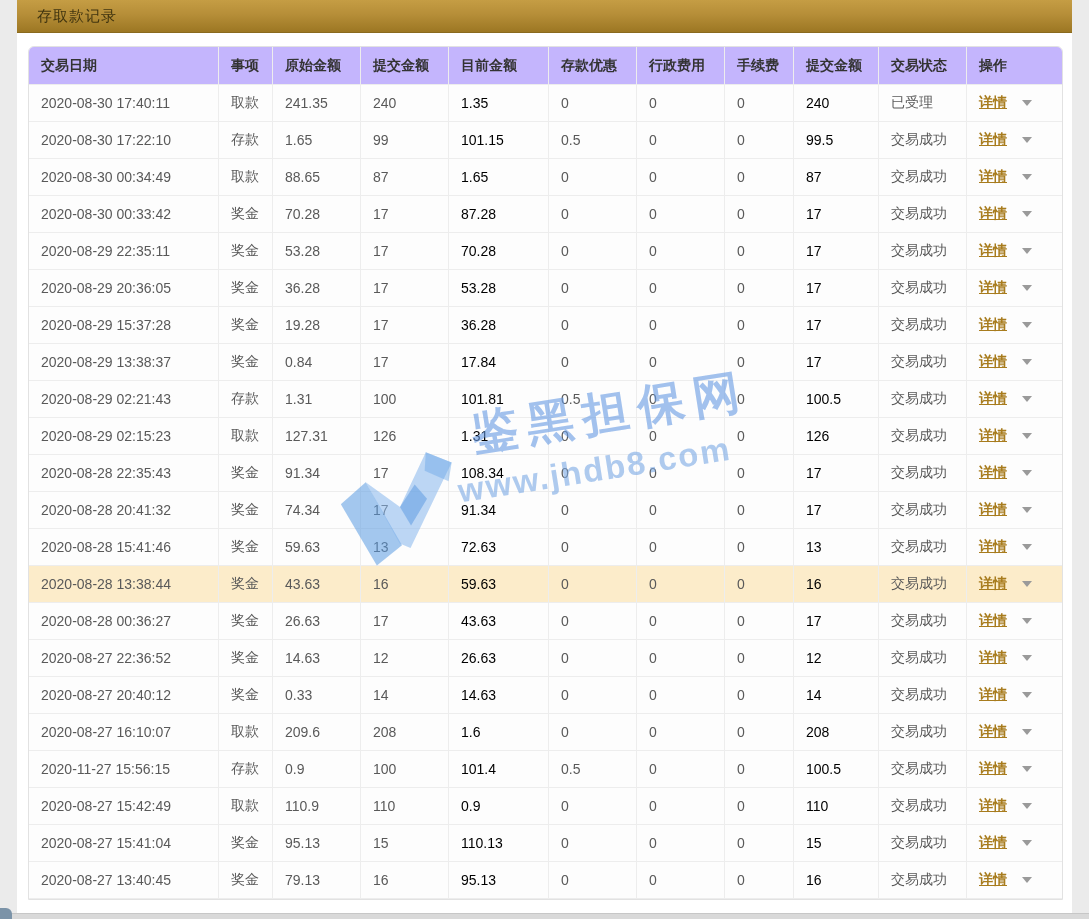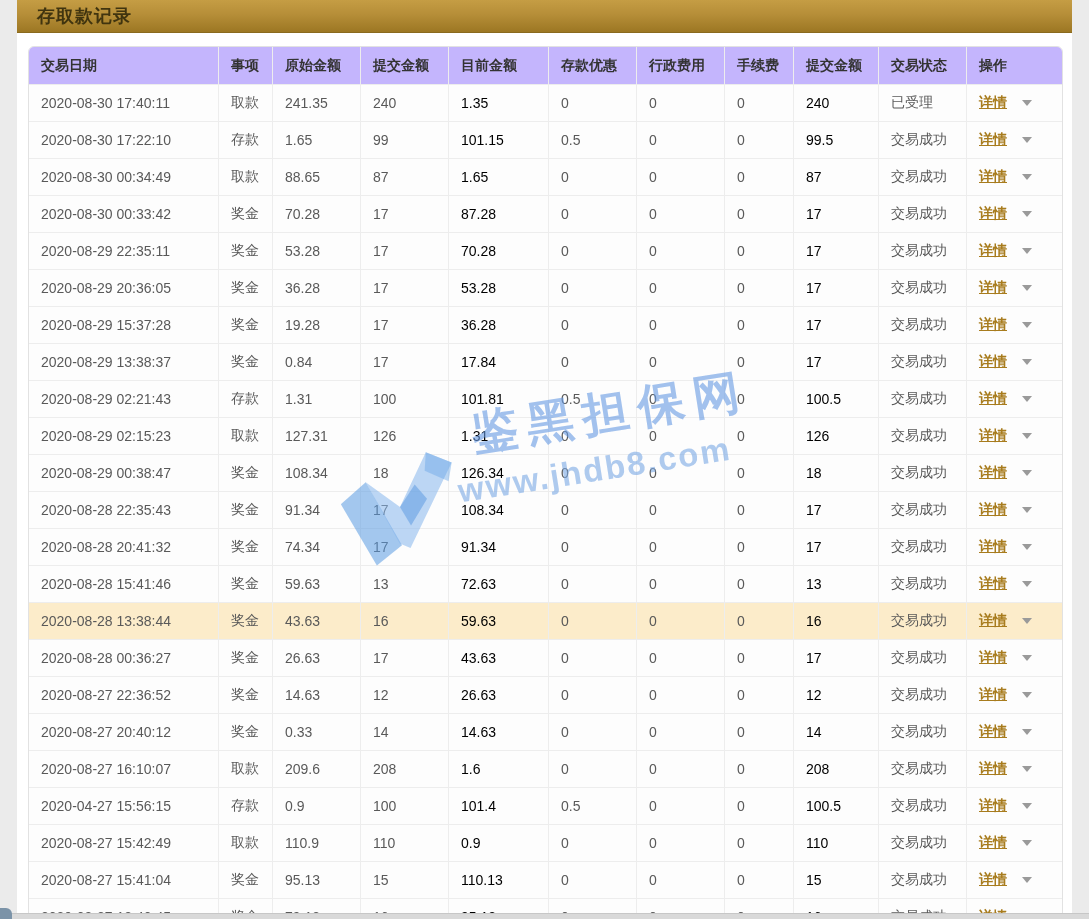--- a/index.html
+++ b/index.html
@@ -14,21 +14,21 @@
     background:#ffffff;
   }
   .title-bar {
     height:33px;
     background:linear-gradient(180deg,#c59d44 0%,#b68e38 45%,#9c7723 100%);
     border-bottom:1px solid #8a6a1e;
     line-height:32px;
     padding-left:20px;
   }
   .title-bar .title {
-    font-size:18px; font-weight:bold; color:#40340f; letter-spacing:1px;
+    font-size:15px; font-weight:normal; color:#40340f; letter-spacing:1px;
   }
   .table-wrap {
     position:absolute; left:11px; top:46px; width:1035px;
     border:1px solid #e2e2e2;
     border-radius:6px 6px 0 0;
     overflow:hidden;
     background:#fdfdfd;
   }
   table { border-collapse:separate; border-spacing:0; width:100%; table-layout:fixed; }
   th, td {
@@ -241,33 +241,20 @@
             <td>126</td>
             <td class="green">1.31</td>
             <td>0</td>
             <td>0</td>
             <td>0</td>
             <td class="green">126</td>
             <td>交易成功</td>
             <td><span class="detail-link">详情</span><span class="caret"></span></td>
           </tr>
           <tr>
-            <td>2020-08-29 00:38:47</td>
-            <td>奖金</td>
-            <td>108.34</td>
-            <td>18</td>
-            <td class="green">126.34</td>
-            <td>0</td>
-            <td>0</td>
-            <td>0</td>
-            <td class="green">18</td>
-            <td>交易成功</td>
-            <td><span class="detail-link">详情</span><span class="caret"></span></td>
-          </tr>
-          <tr>
             <td>2020-08-28 22:35:43</td>
             <td>奖金</td>
             <td>91.34</td>
             <td>17</td>
             <td class="green">108.34</td>
             <td>0</td>
             <td>0</td>
             <td>0</td>
             <td class="green">17</td>
             <td>交易成功</td>
@@ -358,21 +345,21 @@
             <td>208</td>
             <td class="green">1.6</td>
             <td>0</td>
             <td>0</td>
             <td>0</td>
             <td class="green">208</td>
             <td>交易成功</td>
             <td><span class="detail-link">详情</span><span class="caret"></span></td>
           </tr>
           <tr>
-            <td>2020-04-27 15:56:15</td>
+            <td>2020-11-27 15:56:15</td>
             <td>存款</td>
             <td>0.9</td>
             <td>100</td>
             <td class="green">101.4</td>
             <td>0.5</td>
             <td>0</td>
             <td>0</td>
             <td class="green">100.5</td>
             <td>交易成功</td>
             <td><span class="detail-link">详情</span><span class="caret"></span></td>

